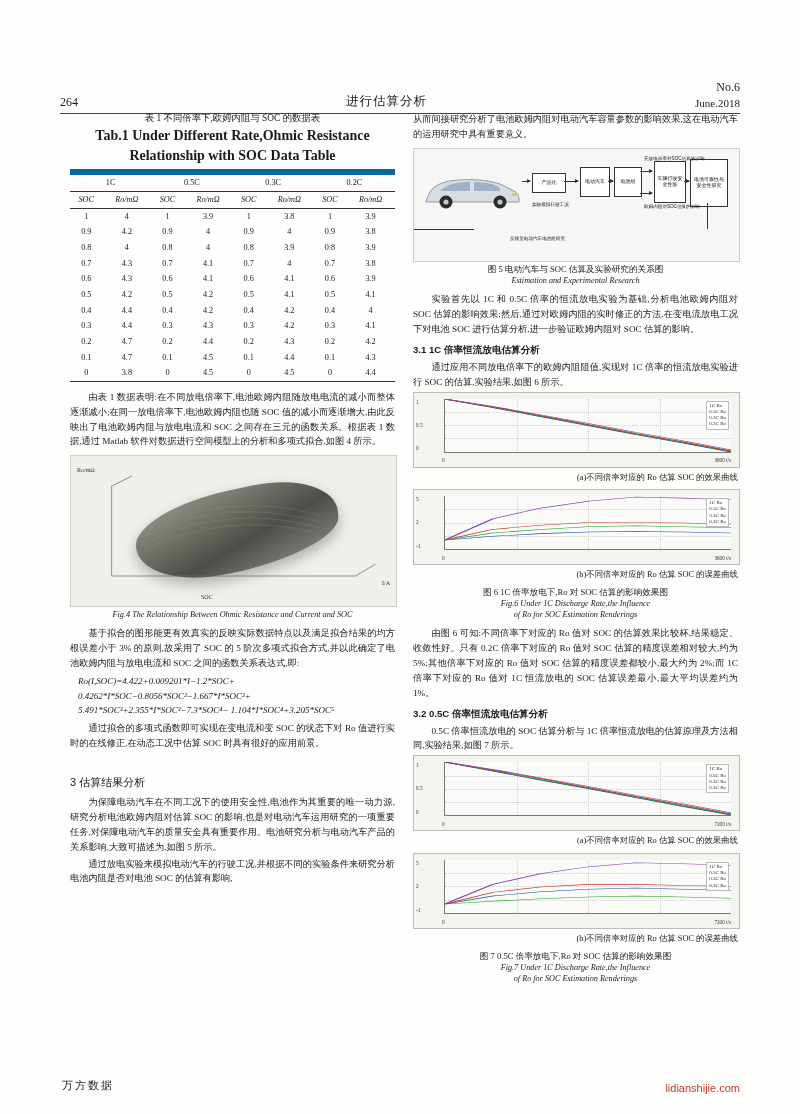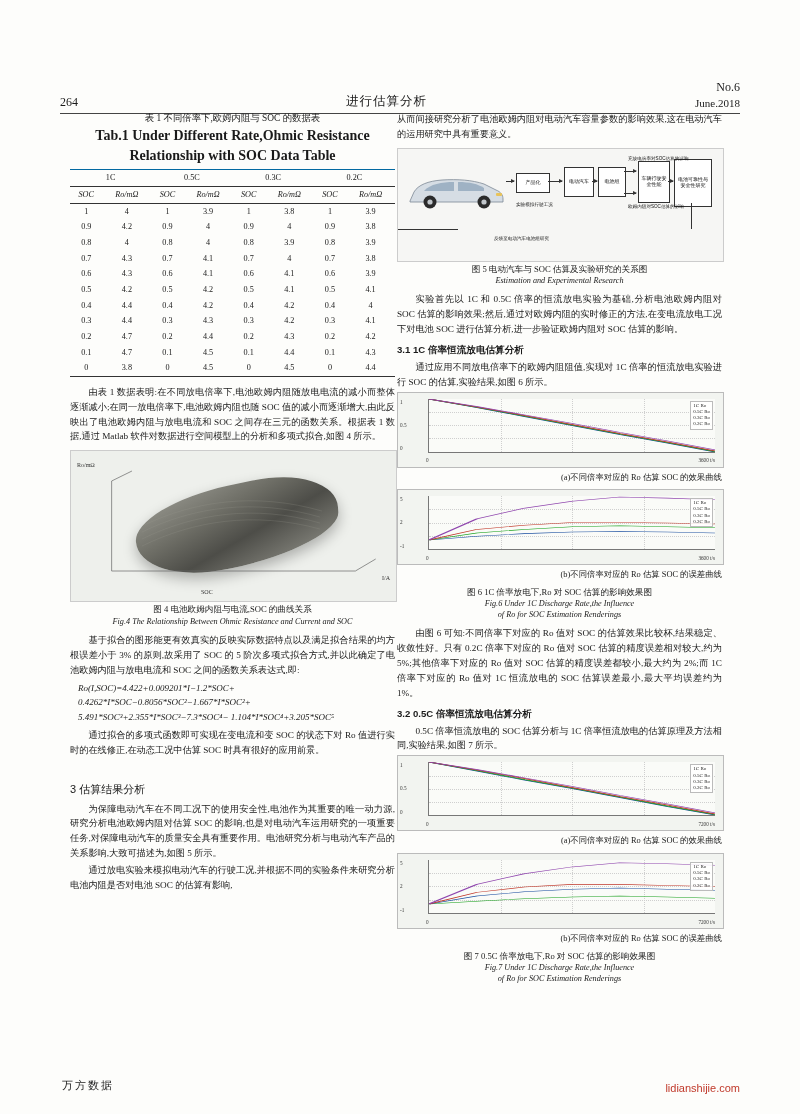--- a/index.html
+++ b/index.html
@@ -22,35 +22,35 @@
   }
   .hdr-page{font-size:12px;}
   .hdr-journal{font-size:12.5px;letter-spacing:1px;}
   .hdr-right{font-size:11px;text-align:right;line-height:1.3;}
   .hdr-right .no{font-size:12px;}
   .col{
     position:absolute;top:112px;width:325px;
     font-size:9.2px;line-height:1.62;text-align:justify;
   }
   .col-left{left:70px;}
-  .col-right{left:397px;}
+  .col-right{left:413px;}
   p{margin:0 0 2px 0;text-indent:2em;}
   p.noind{text-indent:0;}
   .tbl-title{
     text-align:center;font-size:9.4px;line-height:1.45;margin-bottom:3px;
   }
   .tbl-title .en{font-size:14px;font-weight:bold;}
   table.data{
     border-collapse:collapse;width:100%;font-size:8.2px;
     font-family:"Liberation Serif", serif;
   }
   table.data th, table.data td{
     text-align:center;padding:1.2px 0;font-weight:normal;
   }
-  table.data thead tr.top th{border-top:1px solid #0369a1;border-bottom:0.5px solid #333;}
+  table.data thead tr.top th{border-top:6px solid #0369a1;border-bottom:0.5px solid #333;}
   table.data thead tr.sub th{border-bottom:0.8px solid #333;font-style:italic;}
   table.data tbody tr:last-child td{border-bottom:1px solid #333;}
   .figwrap{margin:6px 0 2px 0;text-align:center;}
   .figcap{
     text-align:center;font-size:8.6px;line-height:1.35;margin:2px 0 6px 0;
   }
   .figcap .en{font-style:italic;font-size:8.2px;}
   h3.sec{
     font-size:11px;font-weight:normal;margin:23px 0 3px 0;text-indent:0;
     font-family:"Liberation Sans", sans-serif;
@@ -295,21 +295,20 @@
             <path d="M70,81 C120,56 180,47 245,66"></path>
             <path d="M72,74 C122,50 182,41 247,60"></path>
           </g>
         </svg>
         <div class="axl" style="left:6px;top:10px">Ro/mΩ</div>
         <div class="axl" style="left:130px;bottom:4px">SOC</div>
         <div class="axl" style="right:6px;bottom:18px">I/A</div>
       </div>
     </div>
     <div class="figcap">
-      <div>图 4 电池欧姆内阻与电流,SOC 的曲线关系</div>
       <div class="en">Fig.4 The Relationship Between Ohmic Resistance and Current and SOC</div>
     </div>
 
     <p>基于拟合的图形能更有效真实的反映实际数据特点以及满足拟合结果的均方根误差小于 3% 的原则,故采用了 SOC 的 5 阶次多项式拟合方式,并以此确定了电池欧姆内阻与放电电流和 SOC 之间的函数关系表达式,即:</p>
     <div class="formula">Ro(I,SOC)=4.422+0.009201*I−1.2*SOC+ 0.4262*I*SOC−0.8056*SOC²−1.667*I*SOC²+ 5.491*SOC³+2.355*I*SOC³−7.3*SOC⁴− 1.104*I*SOC⁴+3.205*SOC⁵</div>
     <p>通过拟合的多项式函数即可实现在变电流和变 SOC 的状态下对 Ro 值进行实时的在线修正,在动态工况中估算 SOC 时具有很好的应用前景。</p>
 
     <h3 class="sec">3  估算结果分析</h3>
     <p>为保障电动汽车在不同工况下的使用安全性,电池作为其重要的唯一动力源,研究分析电池欧姆内阻对估算 SOC 的影响,也是对电动汽车运用研究的一项重要任务,对保障电动汽车的质量安全具有重要作用。电池研究分析与电动汽车产品的关系影响,大致可描述为,如图 5 所示。</p>
     <p>通过放电实验来模拟电动汽车的行驶工况,并根据不同的实验条件来研究分析电池内阻是否对电池 SOC 的估算有影响,</p>

